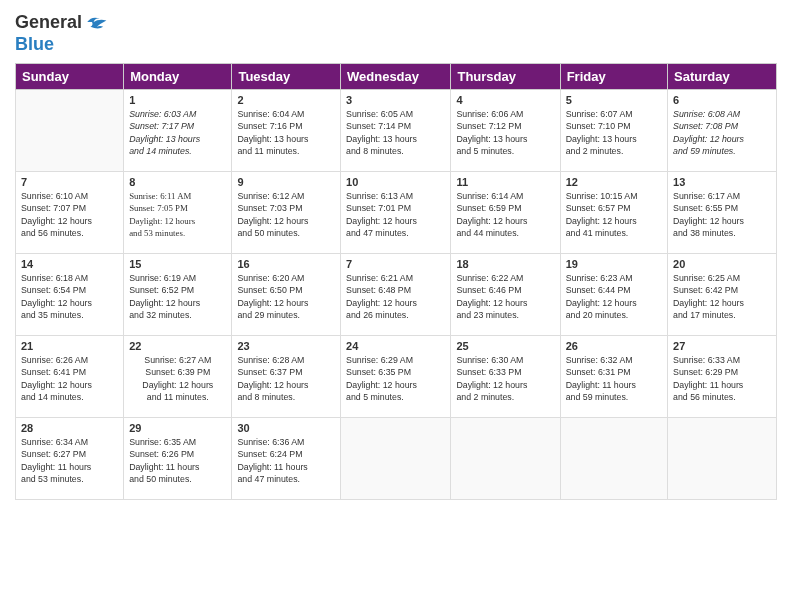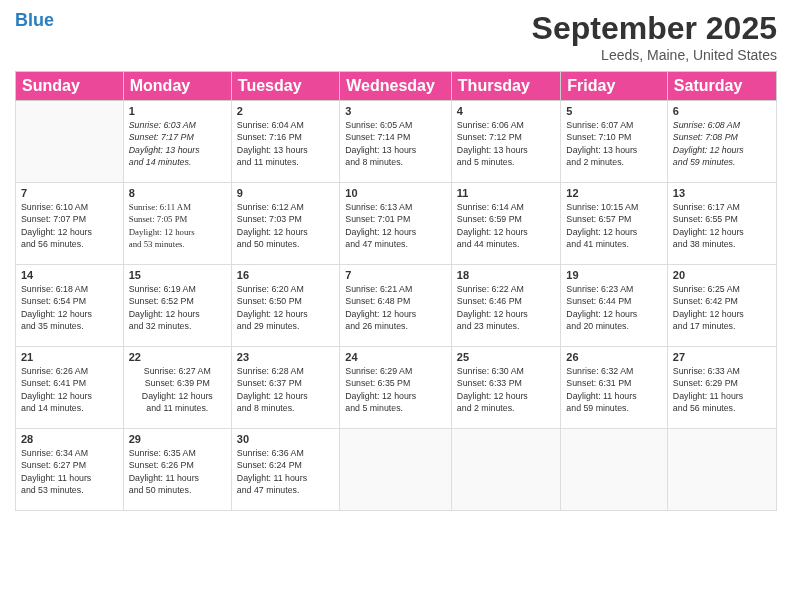--- a/index.html
+++ b/index.html
@@ -55,25 +55,25 @@
     .location {
       font-size: 14px;
       color: #555;
     }
     .calendar {
       width: 100%;
       border-collapse: collapse;
       font-size: 9.5px;
     }
     .calendar th {
-      background-color: #ec4899;
+      background-color: #701a75;
       color: #fff;
       text-align: left;
       padding: 5px 6px;
-      font-size: 16px;
+      font-size: 13px;
       font-weight: bold;
       border: 1px solid #ccc;
     }
     .calendar td {
       border: 1px solid #ddd;
       vertical-align: top;
       padding: 4px 5px;
       width: 113px;
       min-height: 75px;
       height: 82px;
@@ -93,25 +93,27 @@
     .empty-cell {
       background: #f9f9f9;
     }
   </style>
 </head>
 <body>
 
 <div class="container">
   <div class="header">
     <div class="logo">
+      <div class="logo-text">
+        <span class="logo-general">General</span>
+        <svg class="logo-icon" viewBox="0 0 30 24" xmlns="http://www.w3.org/2000/svg">
+          <path d="M4 12 Q10 4 20 8 Q14 6 12 12 Q18 8 28 10 Q20 14 16 18 Q20 16 24 18 Q18 22 8 18 Q12 16 10 12 Z" fill="#2a7fc1"></path>
+        </svg>
+      </div>
       <span class="logo-blue">Blue</span>
-    </div>
-    <div class="title-block">
-      <div class="month-title">September 2025</div>
-      <div class="location">Leeds, Maine, United States</div>
     </div>
   </div>
 
   <table class="calendar">
     <thead>
       <tr>
         <th>Sunday</th>
         <th>Monday</th>
         <th>Tuesday</th>
         <th>Wednesday</th>

